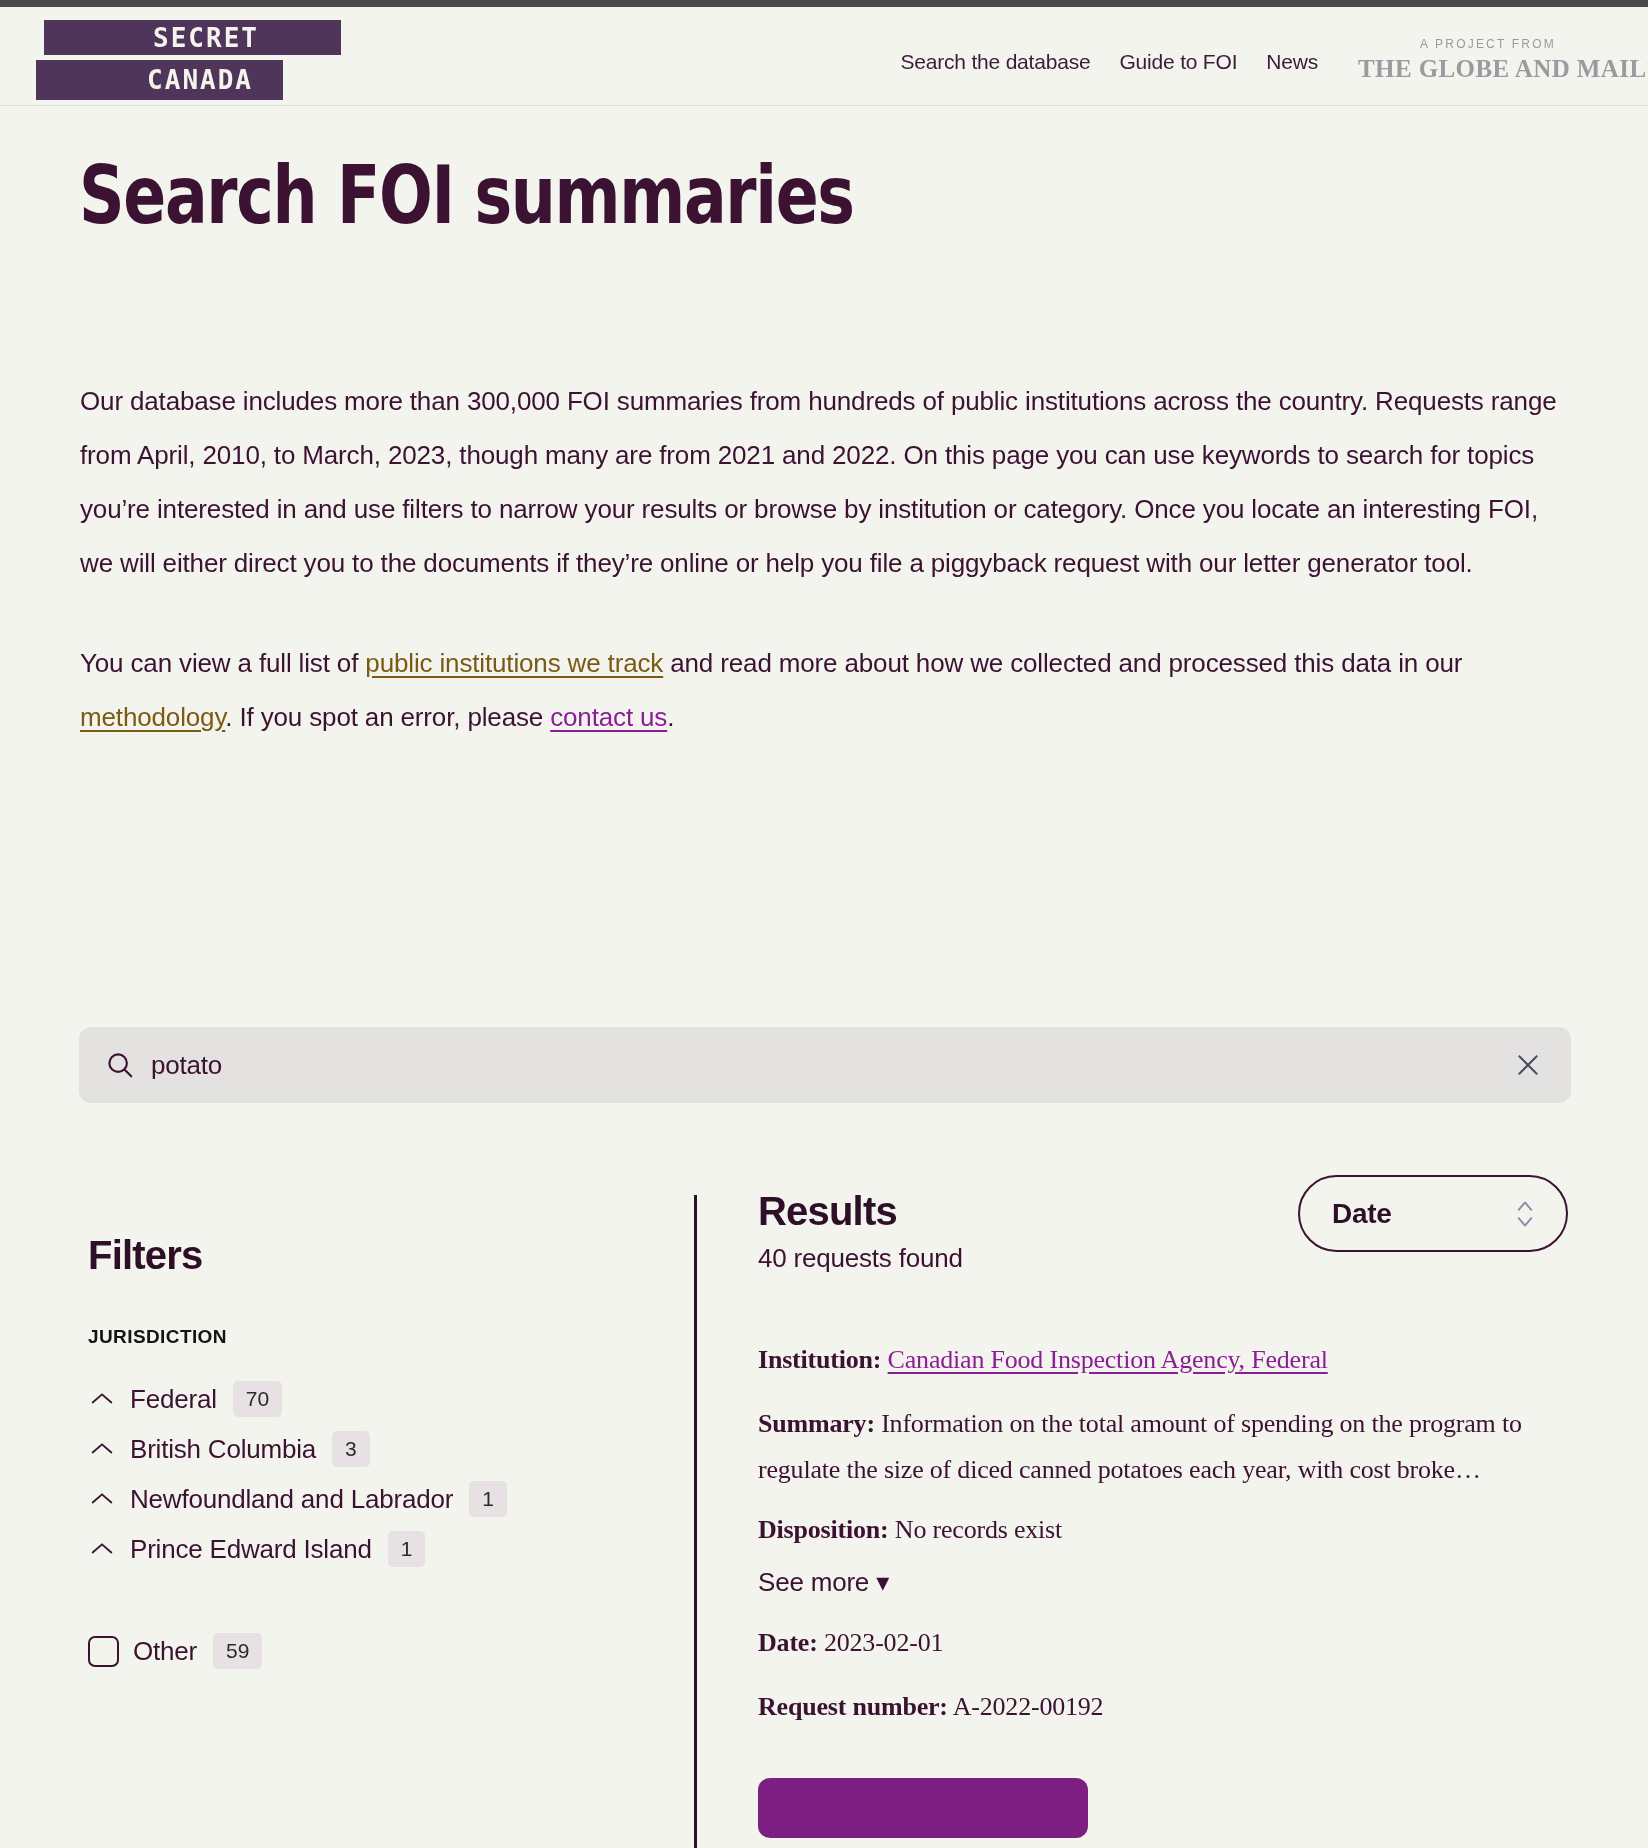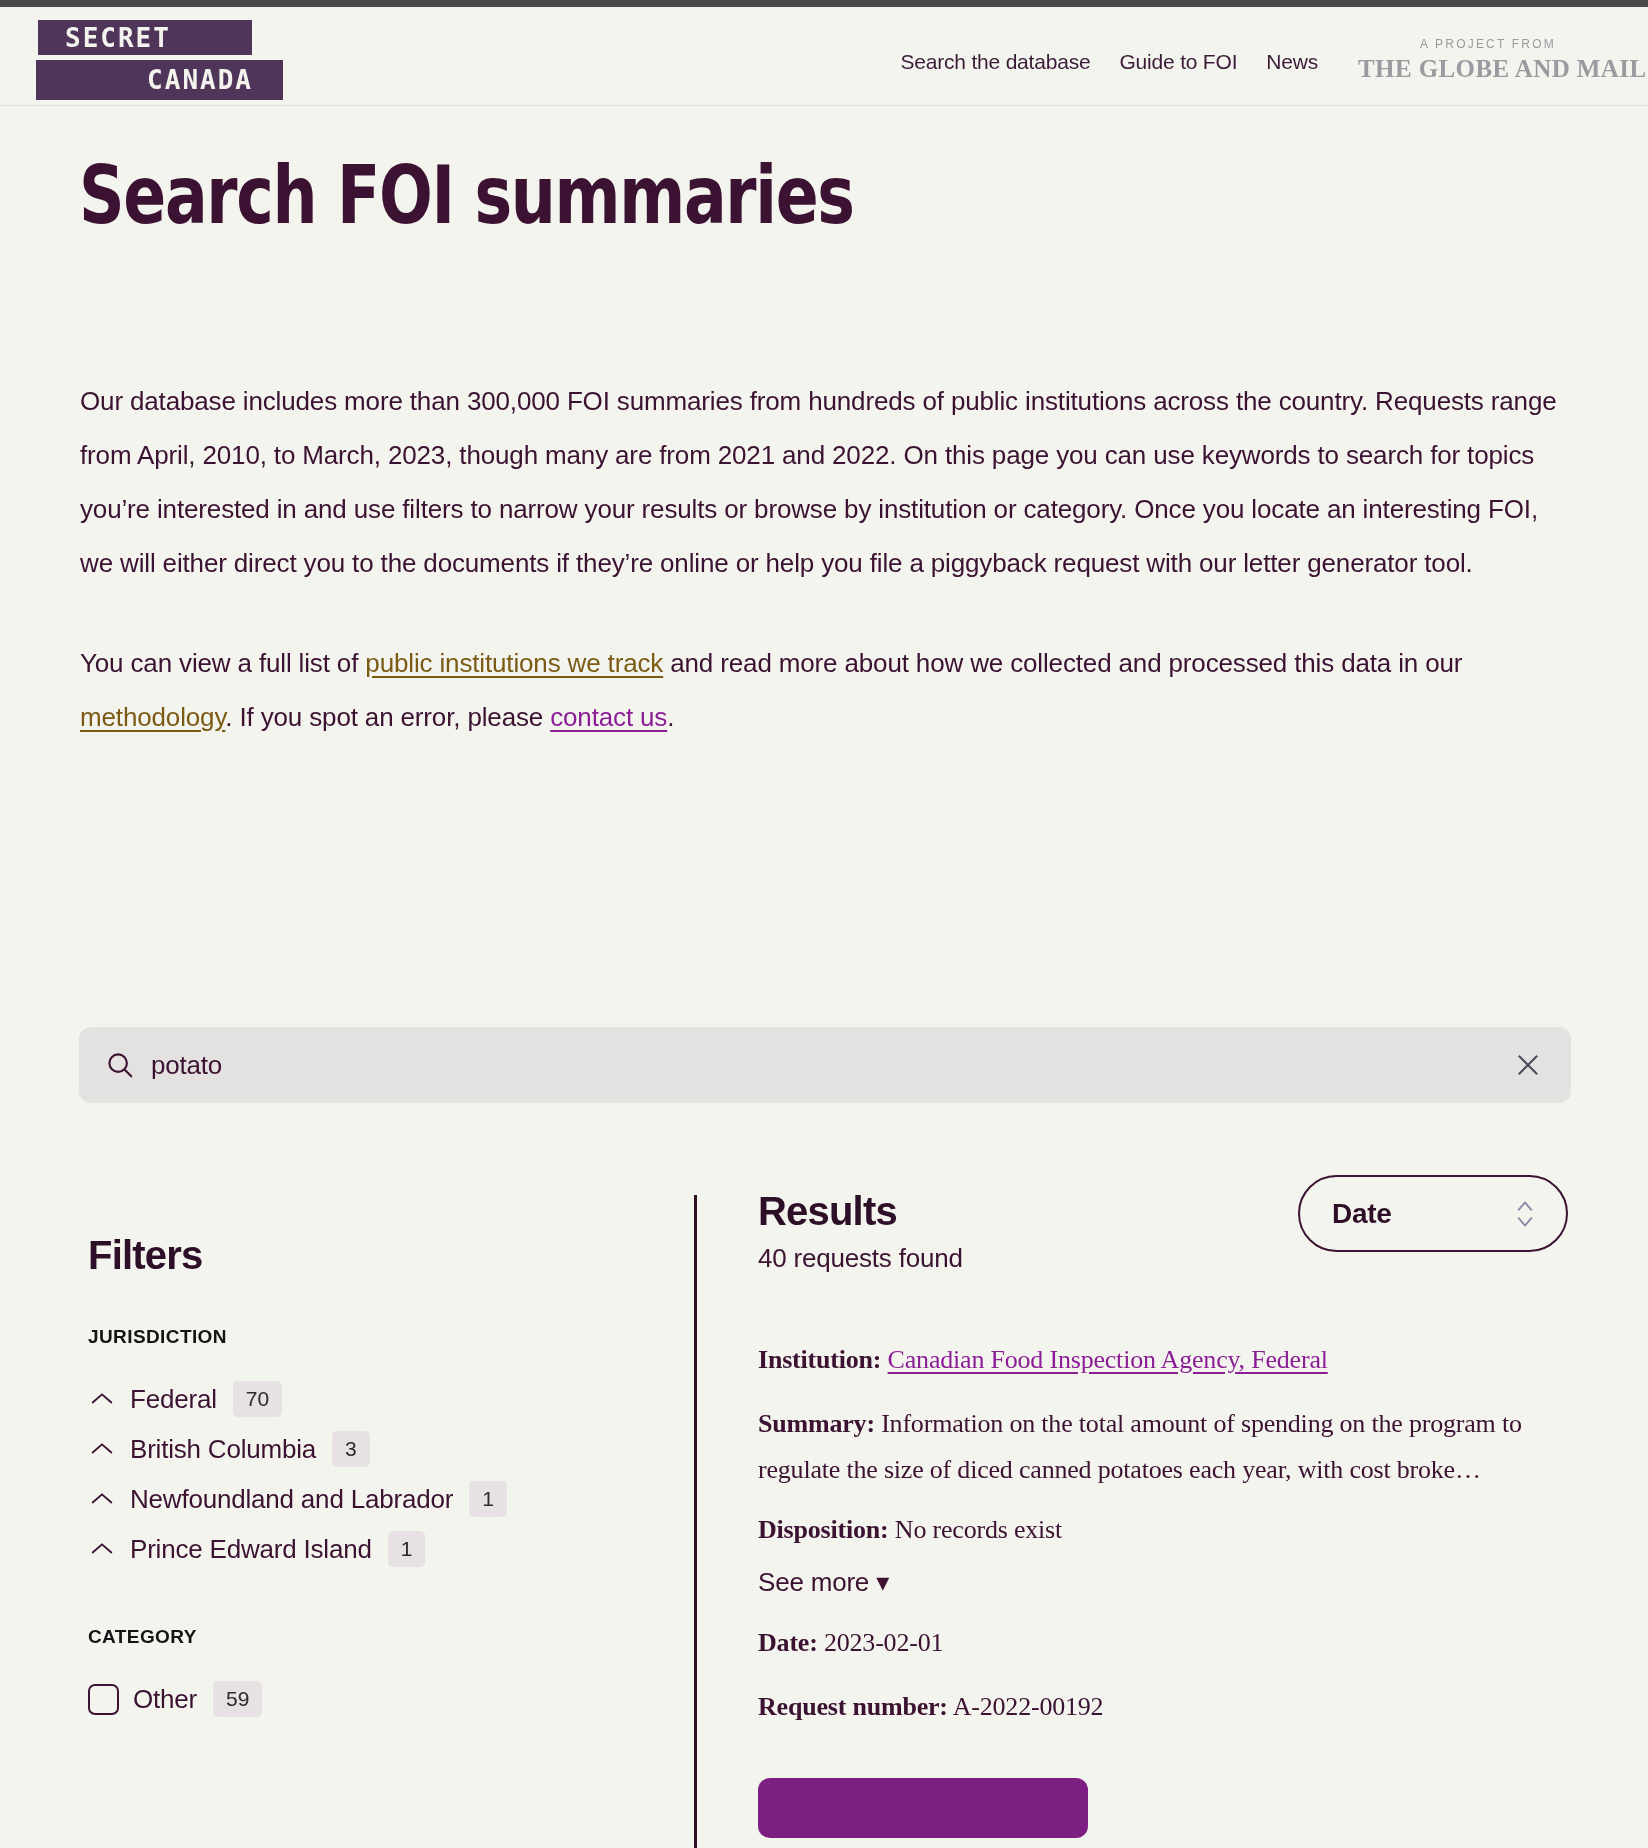--- a/index.html
+++ b/index.html
@@ -46,22 +46,22 @@
     width: 247px;
     height: 75px;
   }
   .logo-row {
     position: absolute;
     background: #50355a;
     display: flex;
     align-items: center;
   }
   .logo-row-1 {
-    left: 2px; top: 0;
-    width: 214px; height: 35px;
+    left: 8px; top: 0;
+    width: 297px; height: 35px; justify-content: center;
   }
   .logo-row-2 {
     left: 0; top: 40px;
     width: 247px; height: 40px;
     justify-content: flex-end;
   }
   .logo-word {
     font-family: "DejaVu Sans Mono", monospace;
     font-weight: bold;
     font-size: 26px;
@@ -445,21 +445,20 @@
         <div class="filter-row">
           <svg class="chev-up" viewBox="0 0 24 24" fill="none">
             <polyline points="4,15 12,8 20,15" stroke="#3b1232" stroke-width="1.6" fill="none" stroke-linecap="round" stroke-linejoin="round"></polyline>
           </svg>
           <span class="filter-label">Prince Edward Island</span>
           <span class="count-badge">1</span>
         </div>
       </div>
 
       <div class="cat-group">
-        <div class="group-label">CATEGORY</div>
         <div class="filter-list">
 
           <div class="filter-row">
             <span class="checkbox"></span>
             <span class="filter-label">Other</span>
             <span class="count-badge">59</span>
           </div>
 
         </div>
       </div>

